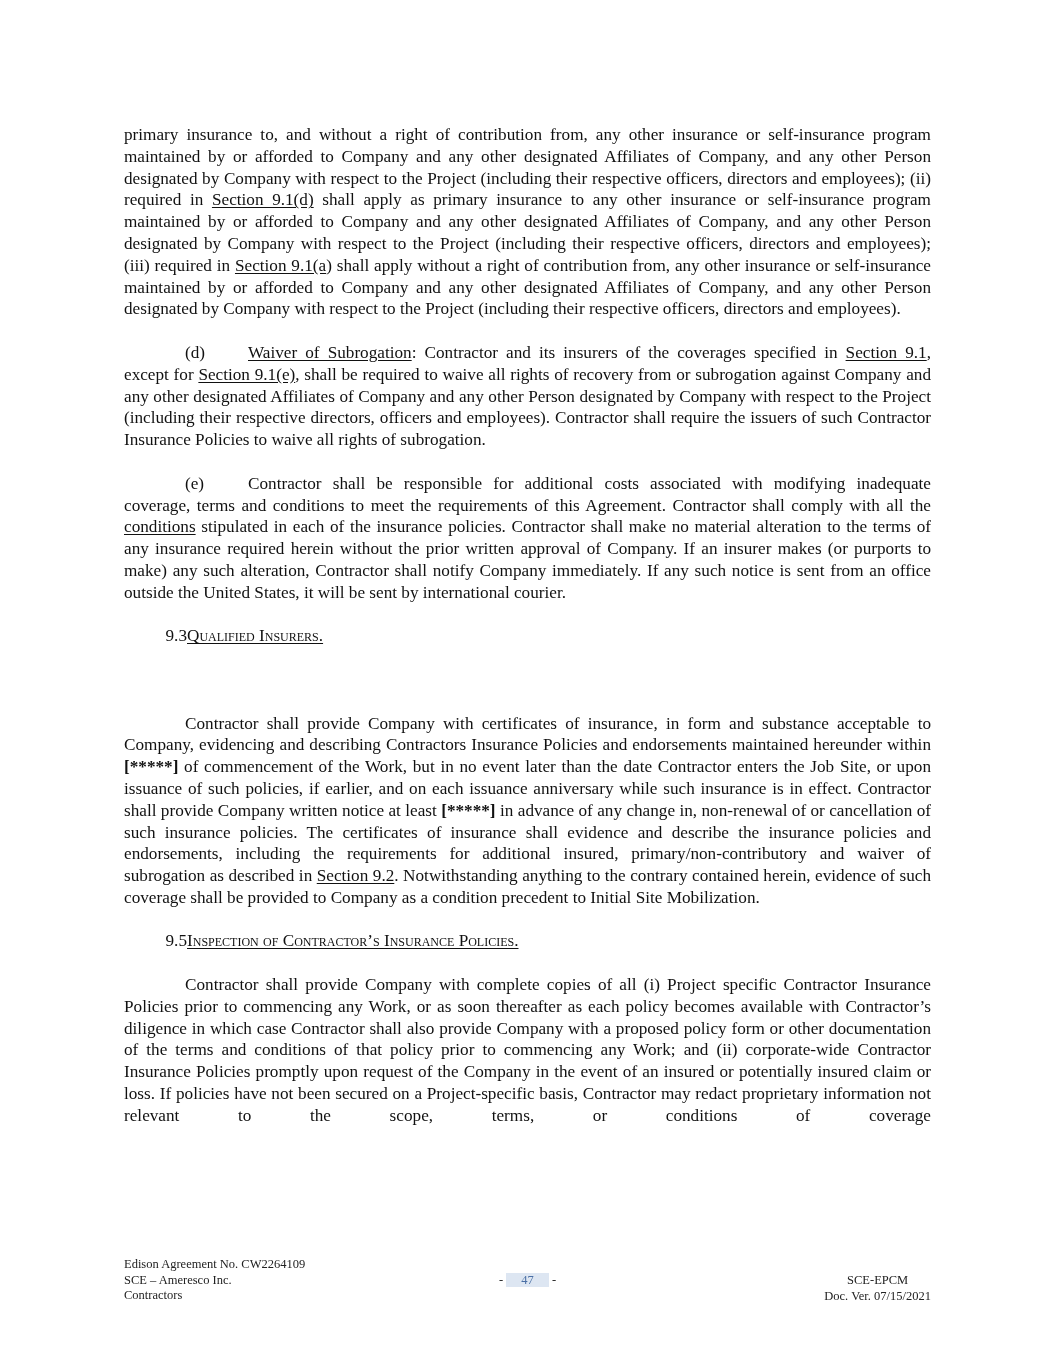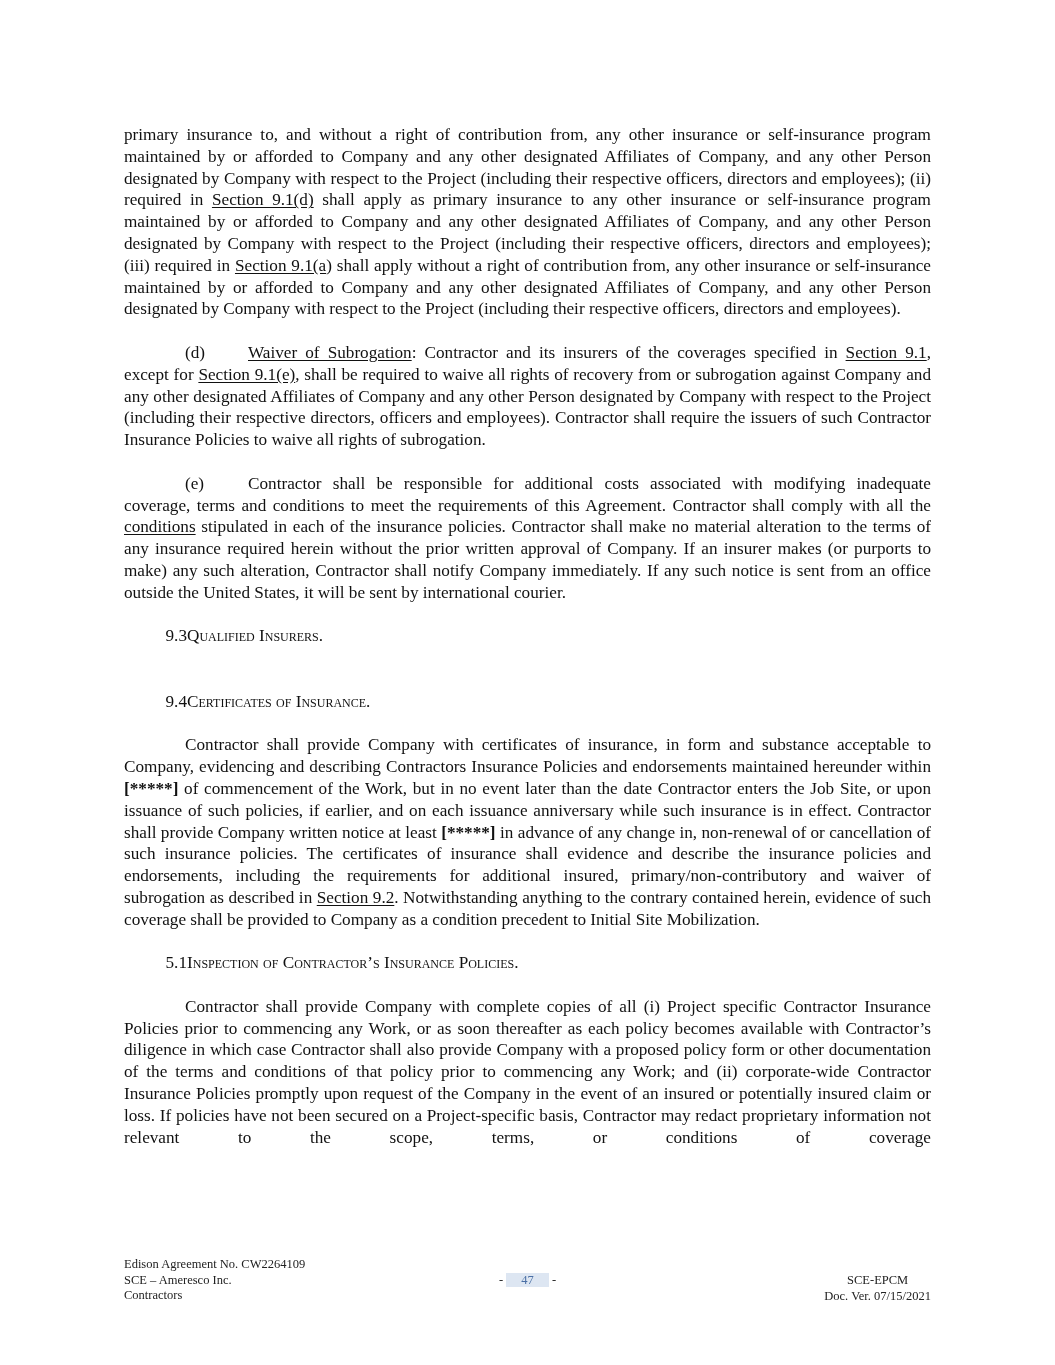--- a/index.html
+++ b/index.html
@@ -12,21 +12,21 @@
     font-size: 17.2px; line-height: 21.8px; text-align: justify;
     margin: 0; text-align-last: left;
   }
   .indent { text-indent: 61px; }
   .gap { height: 21.8px; }
   .u { text-decoration: underline; text-underline-offset: 2px; }
   .b { font-weight: bold; }
   .lbl { display: inline-block; width: 63px; text-indent: 0; }
   .heading { font-size: 17.2px; line-height: 21.8px; margin: 0; }
   .heading .num { display: inline-block; width: 63px; text-align: right; }
-  .heading .title { font-variant: small-caps; text-underline-offset: 2px; }
+  .heading .title { font-variant: small-caps; text-decoration: underline; text-underline-offset: 2px; }
   .footer {
     position: absolute; left: 124px; top: 1257px; width: 807px;
     font-size: 12.5px; line-height: 15.5px; color: #222;
   }
   .footer .left { position: absolute; left: 0; top: 0; }
   .footer .center { position: absolute; left: 0; width: 100%; top: 15.5px; text-align: center; }
   .footer .right { position: absolute; right: 0; top: 16px; text-align: center; }
   .pg { background: #dde6f2; color: #4a6fa5; padding: 0 15px; }
 </style>
 </head>
@@ -46,29 +46,28 @@
 
   <div class="gap"></div>
 
   <p class="heading"><span class="num">9.3</span><span class="title">Qualified Insurers.</span></p>
 
   <div class="gap"></div>
 
 
   <div class="gap"></div>
 
-  <p class="heading"><span class="num">9.4</span><span class="title">Certificates of Insurance.</span></p>
 
   <div class="gap"></div>
 
   <p class="para indent"><span>Contractor shall provide Company with certificates of insurance, in form and substance acceptable to Company, evidencing and describing Contractors Insurance Policies and endorsements maintained hereunder within </span><span class="b">[*****]</span><span> of commencement of the Work, but in no event later than the date Contractor enters the Job Site, or upon issuance of such policies, if earlier, and on each issuance anniversary while such insurance is in effect.  Contractor shall provide Company written notice at least </span><span class="b">[*****]</span><span> in advance of any change in, non-renewal of or cancellation of such insurance policies.  The certificates of insurance shall evidence and describe the insurance policies and endorsements, including the requirements for additional insured, primary/non-contributory and waiver of subrogation as described in </span><span class="u">Section 9.2</span><span>.  Notwithstanding anything to the contrary contained herein, evidence of such coverage shall be provided to Company as a condition precedent to Initial Site Mobilization.</span></p>
 
   <div class="gap"></div>
 
-  <p class="heading"><span class="num">5.1</span><span class="title">Inspection of Contractor’s Insurance Policies.</span></p>
+  <p class="heading"><span class="num">9.5</span><span class="title">Inspection of Contractor’s Insurance Policies.</span></p>
 
   <div class="gap"></div>
 
   <p class="para indent" style="text-align-last: justify;"><span>Contractor shall provide Company with complete copies of all (i) Project specific Contractor Insurance Policies prior to commencing any Work, or as soon thereafter as each policy becomes available with Contractor’s diligence in which case Contractor shall also provide Company with a proposed policy form or other documentation of the terms and conditions of that policy prior to commencing any Work; and (ii) corporate-wide Contractor Insurance Policies promptly upon request of the Company in the event of an insured or potentially insured claim or loss.  If policies have not been secured on a Project-specific basis, Contractor may redact proprietary information not relevant to the scope, terms, or conditions of coverage</span></p>
 
 </div>
 
 <div class="footer">
   <div class="left">
     <div>Edison Agreement No. CW2264109</div>

